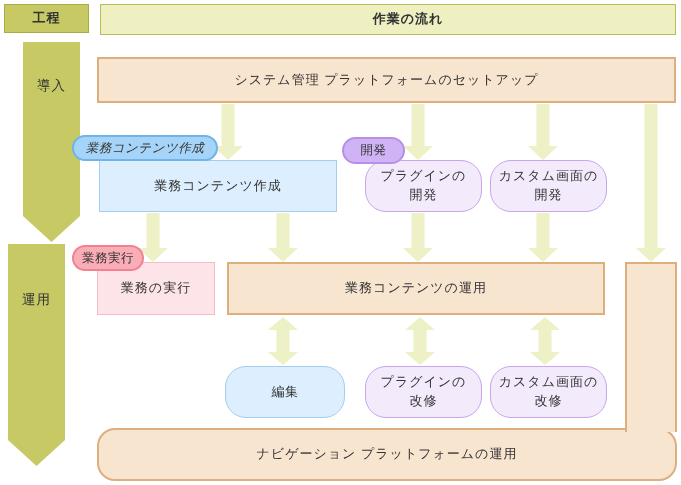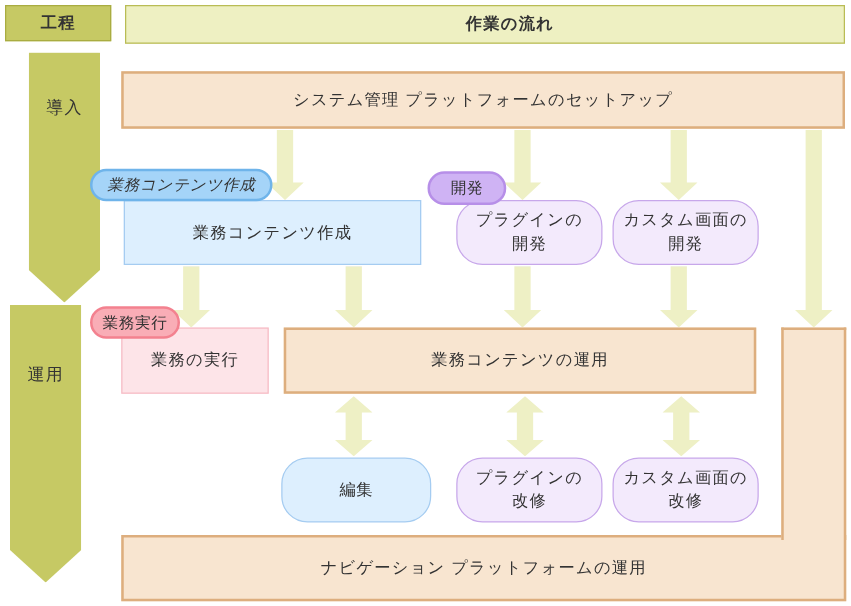--- a/index.html
+++ b/index.html
@@ -152,21 +152,21 @@
   </div>
   <div class="box purple col" style="left:365px; top:366px; width:117px; height:52px;">
     <span>プラグインの</span>
     <span>改修</span>
   </div>
   <div class="box purple col" style="left:490px; top:366px; width:117px; height:52px;">
     <span>カスタム画面の</span>
     <span>改修</span>
   </div>
 
-  <div class="box tan" style="left:97px; top:428px; width:580px; height:53px;">
+  <div class="box tan" style="left:97px; top:428px; width:580px; height:53px;border-radius:18px;">
     <span>ナビゲーション プラットフォームの運用</span>
   </div>
 
   <div class="pill blue" style="left:72px; top:135px; width:146px; height:26px;font-style:italic;">
     <span>業務コンテンツ作成</span>
   </div>
   <div class="pill purple" style="left:342px; top:137px; width:63px; height:27px;">
     <span>開発</span>
   </div>
   <div class="pill pink" style="left:72px; top:245px; width:72px; height:26px;">

